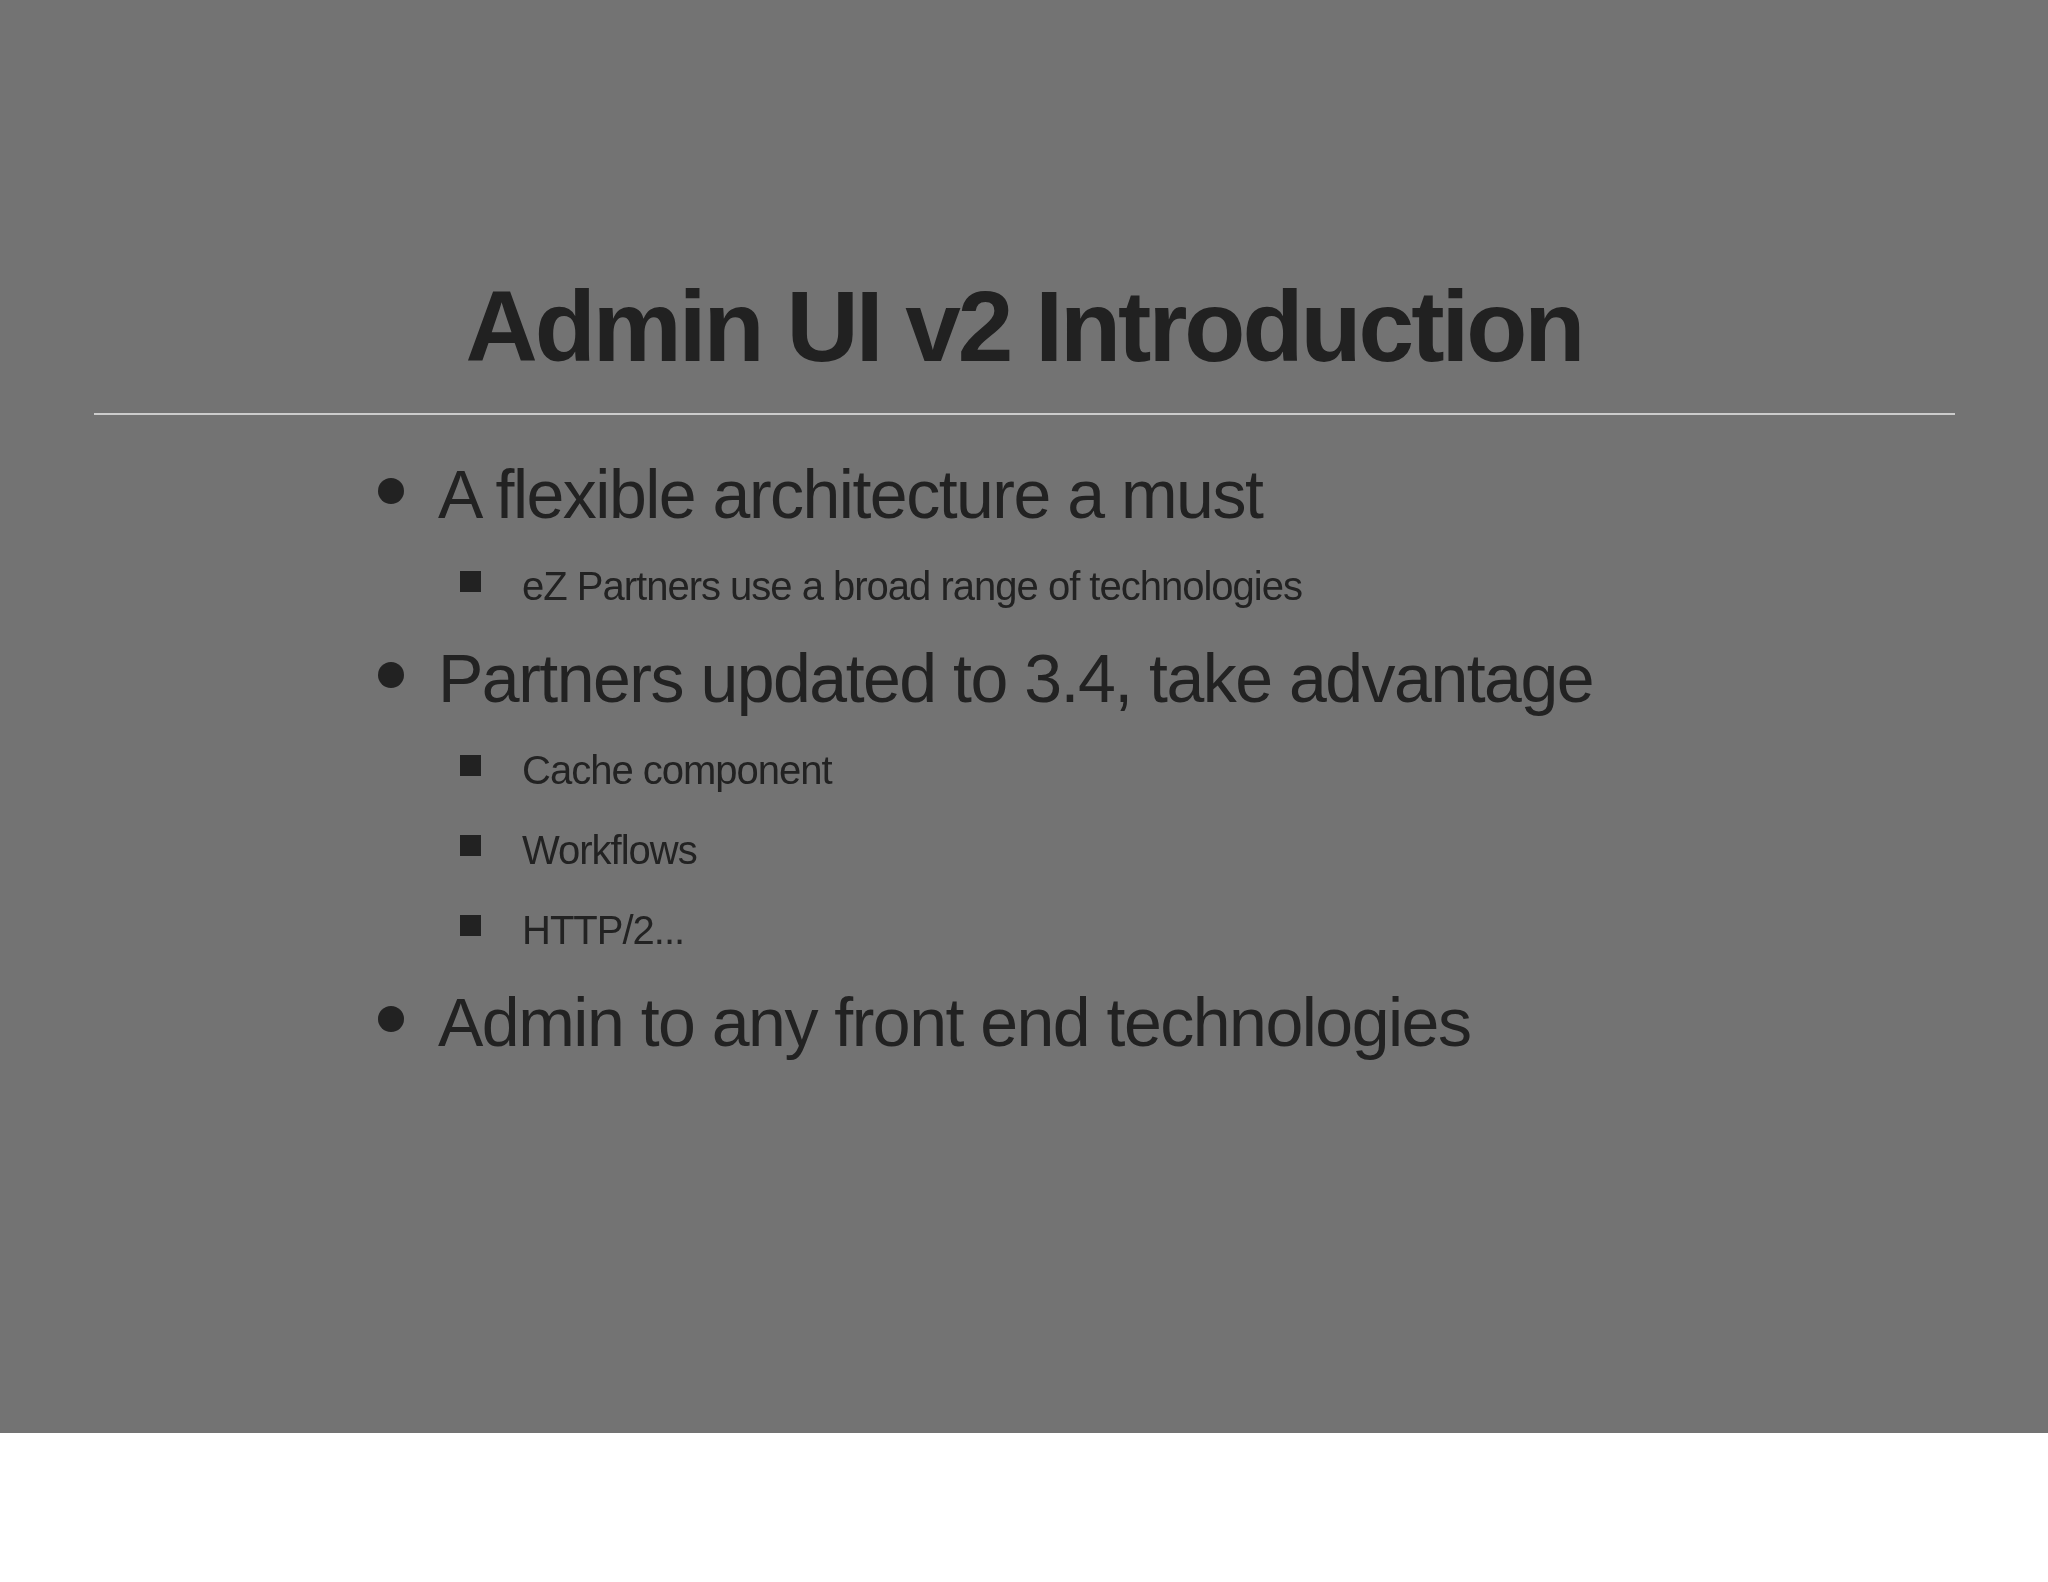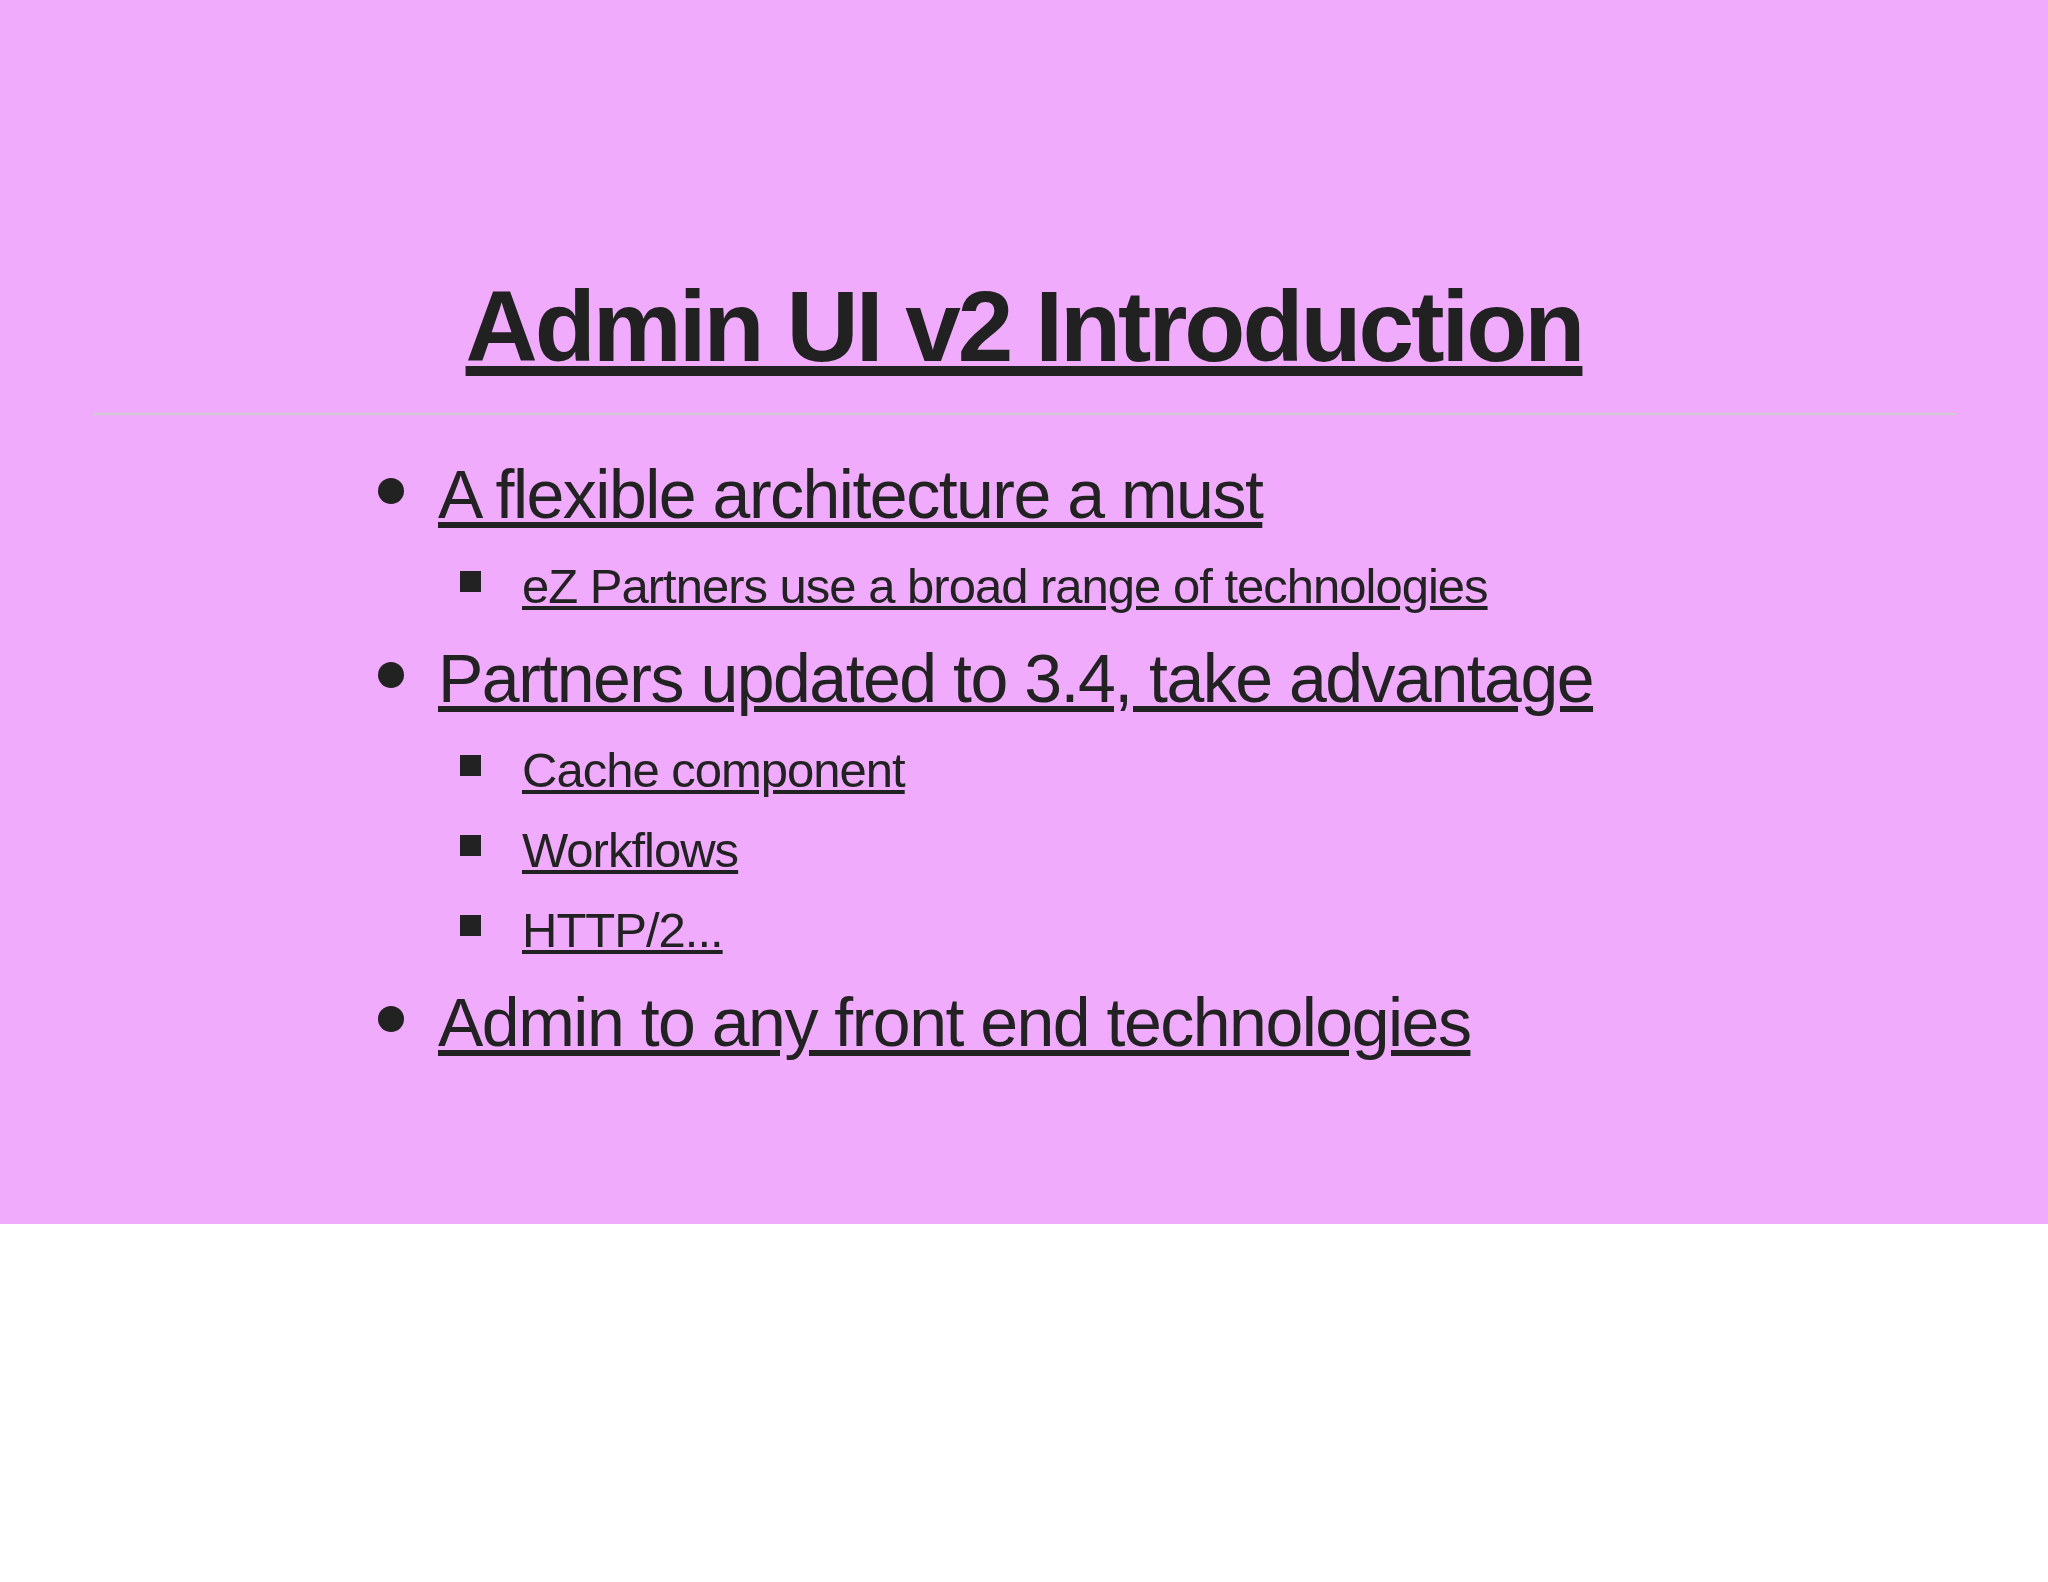--- a/index.html
+++ b/index.html
@@ -7,24 +7,23 @@
     padding: 0;
     background: #ffffff;
     width: 2048px;
     height: 1582px;
     overflow: hidden;
     font-family: "Liberation Sans", "DejaVu Sans", sans-serif;
   }
   .slide {
     position: relative;
     width: 2048px;
-    height: 1224px;
-    background: #f0abfc;
+    height: 1433px;
+    background: #737373;
     color: #222222;
-    text-decoration: underline;
   }
   .slide-title {
     margin: 0;
     padding-top: 276px;
     text-align: center;
     font-size: 100px;
     line-height: 1.0;
     font-weight: 700;
     letter-spacing: -3px;
     color: #212121;
@@ -64,21 +63,21 @@
     width: 26px;
     height: 26px;
     border-radius: 50%;
     background: #222222;
   }
   ul.sub-list {
     margin-left: 84px;
   }
   ul.sub-list > li {
     position: relative;
-    font-size: 49px;
+    font-size: 40px;
     line-height: 80px;
     letter-spacing: -1px;
     padding-left: 62px;
     color: #222222;
   }
   .bullet-square {
     position: absolute;
     left: 0px;
     top: 25px;
     width: 21px;

